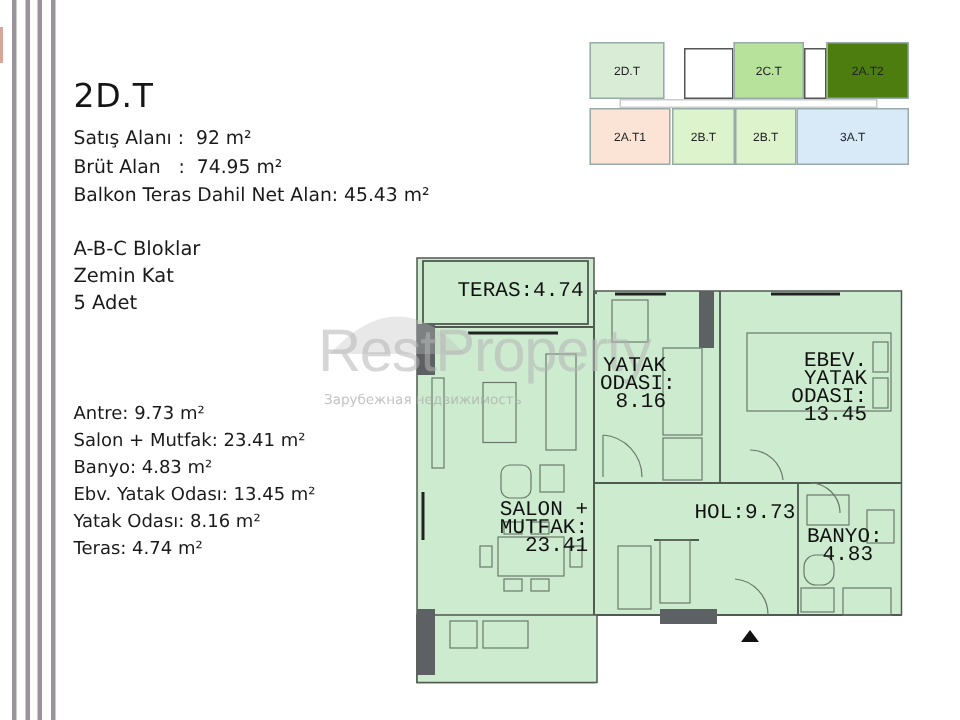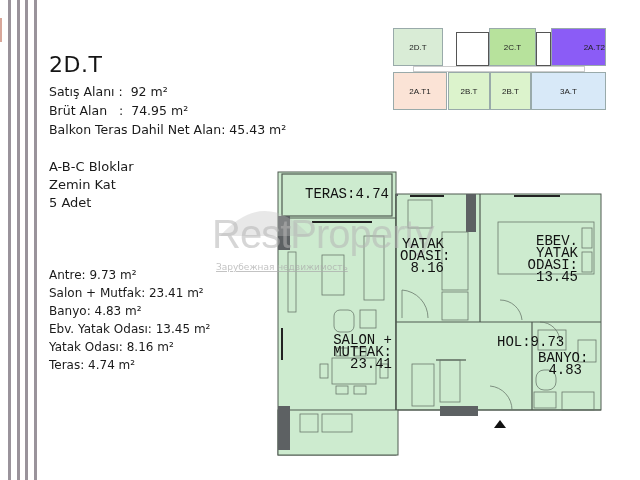--- a/index.html
+++ b/index.html
@@ -19,21 +19,21 @@
   .kp-unit { position: absolute; font-family: "Liberation Sans", sans-serif; font-size: 8px; color: #222; display: flex; align-items: center; justify-content: center; border: 1px solid #9aa; }
   .kp-core { position: absolute; border: 1px solid #555; background: #fff; }
   .kp-corridor { position: absolute; background: #fff; border: 1px solid #ccc; }
 
   
   .plan { position: absolute; left: 0; top: 0; width: 640px; height: 480px; }
   .room-label { position: absolute; font-family: Liberation Mono, monospace; font-size: 14px; color: #111; text-align: right; line-height: 12px; }
 
   .watermark { position: absolute; left: 210px; top: 196px; width: 200px; height: 90px; pointer-events: none; }
   .wm-text { position: absolute; left: 2px; top: 16px; font-family: "Liberation Sans", sans-serif; font-size: 40px; color: rgba(180,180,180,0.55); letter-spacing: -1px; }
-  .wm-sub { position: absolute; left: 6px; top: 66px; font-family: "DejaVu Sans", sans-serif; font-size: 9px; color: rgba(170,170,170,0.7); white-space: nowrap; text-decoration: underline; }
+  .wm-sub { position: absolute; left: 6px; top: 66px; font-family: "DejaVu Sans", sans-serif; font-size: 9px; color: rgba(170,170,170,0.7); white-space: nowrap; }
 </style>
 </head>
 <body>
 
 <div class="stripe" style="left:8px;"></div>
 <div class="stripe" style="left:17px;"></div>
 <div class="stripe" style="left:25px;"></div>
 <div class="stripe" style="left:34px;"></div>
 <div class="accent-stripe"></div>
 
@@ -61,21 +61,21 @@
 
 <div class="keyplan">
   <div class="kp-unit" style="left:0;top:0;width:50px;height:38px;background:#d9ecd6;">
       <span>2D.T</span>
     </div>
   <div class="kp-core" style="left:63px;top:4px;width:33px;height:34px;"></div>
   <div class="kp-unit" style="left:96px;top:0;width:47px;height:38px;background:#b7e29c;justify-content:center;">
       <span>2C.T</span>
     </div>
   <div class="kp-core" style="left:143px;top:4px;width:15px;height:34px;"></div>
-  <div class="kp-unit" style="left:158px;top:0;width:55px;height:38px;background:#8b5cf6;justify-content:flex-end;">
+  <div class="kp-unit" style="left:158px;top:0;width:55px;height:38px;background:#4d7c0f;">
       <span>2A.T2</span>
     </div>
   <div class="kp-corridor" style="left:20px;top:38px;width:172px;height:6px;"></div>
   <div class="kp-unit" style="left:0;top:44px;width:54px;height:38px;background:#fbe3d6;">
       <span>2A.T1</span>
     </div>
   <div class="kp-unit" style="left:55px;top:44px;width:42px;height:38px;background:#dcf3cc;">
       <span>2B.T</span>
     </div>
   <div class="kp-unit" style="left:97px;top:44px;width:41px;height:38px;background:#dcf3cc;">
@@ -179,17 +179,17 @@
 </div>
 <div class="room-label" style="left:490px;top:235px;width:88px;">
   <div>EBEV.</div>
   <div>YATAK ODASI:</div>
   <div>13.45</div>
 </div>
 <div class="room-label" style="left:296px;top:334px;width:96px;">
   <div>SALON + MUTFAK:</div>
   <div>23.41</div>
 </div>
-<div class="room-label" style="left:463px;top:336px;margin-left:34px;">HOL:9.73</div>
+<div class="room-label" style="left:463px;top:336px;">HOL:9.73</div>
 <div class="room-label" style="left:538px;top:352px;width:44px;">
   <div>BANYO:</div>
   <div>4.83</div>
 </div>
 
 </body></html>

